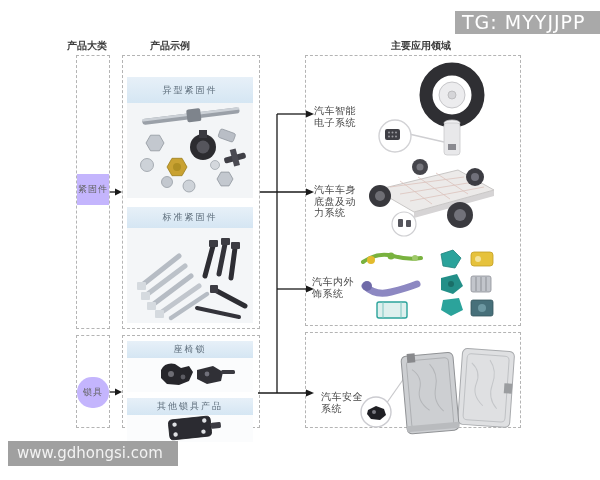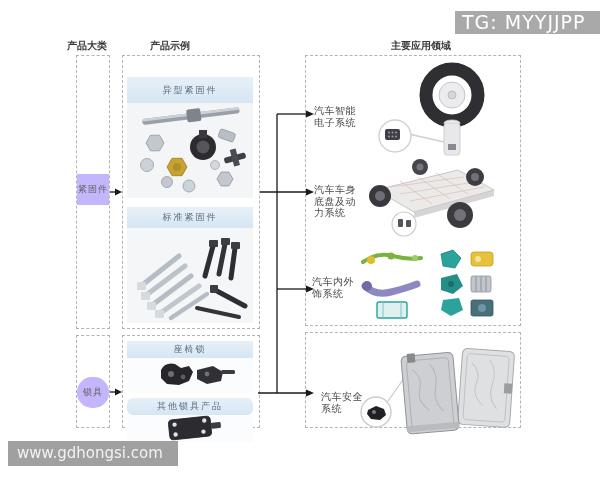--- a/index.html
+++ b/index.html
@@ -23,21 +23,21 @@
   .card-label{position:absolute;background:linear-gradient(#e7f0f8,#d5e6f3);color:#5d6d7b;font-size:9px;
               display:flex;align-items:center;justify-content:center;letter-spacing:2px;text-align:center;}
   .photo{position:absolute;overflow:hidden;}
   .photo svg{display:block;}
   #lblA{left:127px;top:77px;width:126px;height:26px;}
   #phA{left:127px;top:103px;width:126px;height:95px;}
   #lblB{left:127px;top:207px;width:126px;height:21px;}
   #phB{left:127px;top:228px;width:126px;height:95px;}
   #lblC{left:127px;top:341px;width:126px;height:17px;}
   #phC{left:127px;top:358px;width:126px;height:34px;}
-  #lblD{left:127px;top:398px;width:126px;height:17px;border-radius:6px;}
+  #lblD{left:127px;top:398px;width:126px;height:17px;}
   #phD{left:127px;top:415px;width:126px;height:27px;}
   .app-label{position:absolute;font-size:10px;color:#4a4a4a;text-align:left;line-height:1.16;
              white-space:pre-line;letter-spacing:0.5px;}
   #app1{left:314px;top:105px;width:52px;}
   #app2{left:314px;top:184px;width:52px;}
   #app3{left:312px;top:276px;width:54px;}
   #app4{left:321px;top:384px;width:52px;margin-top:7px;}
   .ill{position:absolute;}
   #ill-wheel{left:370px;top:60px;}
   #ill-chassis{left:360px;top:156px;}

